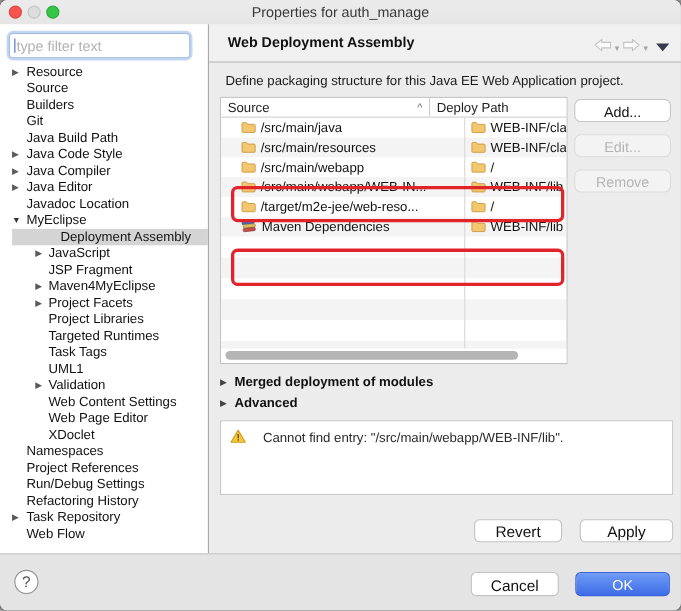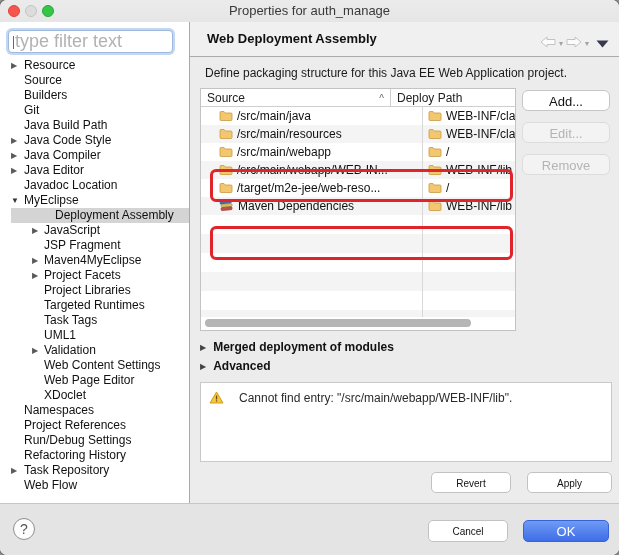--- a/index.html
+++ b/index.html
@@ -6,21 +6,21 @@
   #window{position:relative;width:619px;height:555px;background:#ececec;border-radius:7px;overflow:hidden;box-shadow:0 0 0 1px rgba(0,0,0,.25);}
   
   #titlebar{position:absolute;left:0;top:0;width:619px;height:38px;background:linear-gradient(#ebebeb,#e2e2e2);}
   .tl{position:absolute;top:5px;width:12px;height:12px;border-radius:50%;box-sizing:border-box;}
   .tl.red{left:8px;background:#f5554d;border:1px solid #e0443c;}
   .tl.gray{left:25px;background:#dcdcdc;border:1px solid #c3c3c3;}
   .tl.green{left:42px;background:#35c648;border:1px solid #29a737;}
   #win-title{position:absolute;left:0;top:0;width:100%;height:22px;line-height:22px;text-align:center;font-size:13px;color:#393939;}
   
   #sidebar{position:absolute;left:0;top:22px;width:190px;height:481px;background:#ffffff;border-right:1px solid #a9a9a9;box-sizing:border-box;}
-  #filter{position:absolute;left:8px;top:8px;width:163px;height:21px;background:#fff;border:1px solid #9db9de;border-radius:4px;box-shadow:0 0 0 2px rgba(140,175,225,.5);font-size:18px;line-height:21px;white-space:nowrap;overflow:hidden;}
+  #filter{position:absolute;left:8px;top:8px;width:163px;height:21px;background:#fff;border:1px solid #9db9de;border-radius:4px;box-shadow:0 0 0 2px rgba(140,175,225,.5);font-size:13px;line-height:21px;white-space:nowrap;overflow:hidden;}
   #filter .caret{display:inline-block;width:1px;height:13px;background:#3a6fc4;vertical-align:-2px;margin-left:4px;}
   #filter .ph{color:#b2b2b2;margin-left:1px;}
   #tree{position:absolute;left:0;top:36px;width:189px;}
   .tree-item{position:relative;height:15px;line-height:15px;font-size:12px;color:#111;padding-left:24px;white-space:nowrap;cursor:default;}
   .tree-item.lvl1{padding-left:44px;}
   .tree-item.selected{background:#d4d4d4;margin-left:11px;}
   .tree-item .arrow{position:absolute;left:11px;top:0;font-size:8px;color:#5a5a5a;}
   .tree-item.lvl1 .arrow{left:32px;}
   .tree-item .arrow.exp{color:#333;}
   
@@ -49,25 +49,25 @@
   #redbox2{left:9px;top:137px;width:297px;height:28px;}
   
   .side-btn{position:absolute;left:332px;width:88px;height:21px;border-radius:6px;font-size:13px;text-align:center;line-height:21px;background:#fff;border:1px solid #c6c6c6;color:#111;box-sizing:border-box;}
   .side-btn.disabled{background:#f3f3f3;border-color:#dcdcdc;color:#b4b4b4;}
   #btn-add{top:33px;} #btn-edit{top:65px;} #btn-remove{top:97px;}
   
   .section{position:absolute;left:10px;font-size:12px;font-weight:bold;color:#111;}
   .section .s-arrow{font-size:8px;color:#444;font-weight:normal;margin-right:7px;vertical-align:1px;}
   #sec-merged{top:283px;} #sec-advanced{top:302px;}
   
-  #warnbox{position:absolute;left:10px;top:325px;width:412px;height:80px;background:#fff;border:1px solid #c9c9c9;box-sizing:border-box;}
+  #warnbox{position:absolute;left:10px;top:325px;width:412px;height:68px;background:#fff;border:1px solid #c9c9c9;box-sizing:border-box;}
   #warnbox .w-icon{position:absolute;left:8px;top:7px;}
   #warnbox .w-text{position:absolute;left:38px;top:8px;font-size:12px;color:#2a2a2a;}
   
-  .flat-btn{position:absolute;height:21px;border-radius:5px;background:#fff;border:1px solid #c2c2c2;font-size:10px;color:#111;text-align:center;line-height:21px;box-sizing:border-box;}
+  .flat-btn{position:absolute;height:21px;border-radius:5px;background:#fff;border:1px solid #c2c2c2;font-size:14px;color:#111;text-align:center;line-height:21px;box-sizing:border-box;}
   #btn-revert{left:241px;top:415px;width:80px;}
   #btn-apply{left:337px;top:415px;width:85px;}
   
   #footer{position:absolute;left:0;top:503px;width:619px;height:52px;background:#e4e4e4;border-top:1px solid #c6c6c6;box-sizing:border-box;}
   #help-btn{position:absolute;left:13px;top:14px;width:22px;height:22px;border-radius:50%;border:1px solid #8f8f94;background:#fdfdfd;color:#555;font-size:14px;text-align:center;line-height:21px;box-sizing:border-box;}
   #btn-cancel{left:428px;top:16px;width:80px;height:22px;line-height:22px;}
   #btn-ok{position:absolute;left:523px;top:16px;width:86px;height:22px;border-radius:5px;background:linear-gradient(#6f9bf5,#3e6de8);border:1px solid #3a62d8;color:#fff;font-size:13px;text-align:center;line-height:22px;box-sizing:border-box;}
 </style>
 </head>
 <body>

